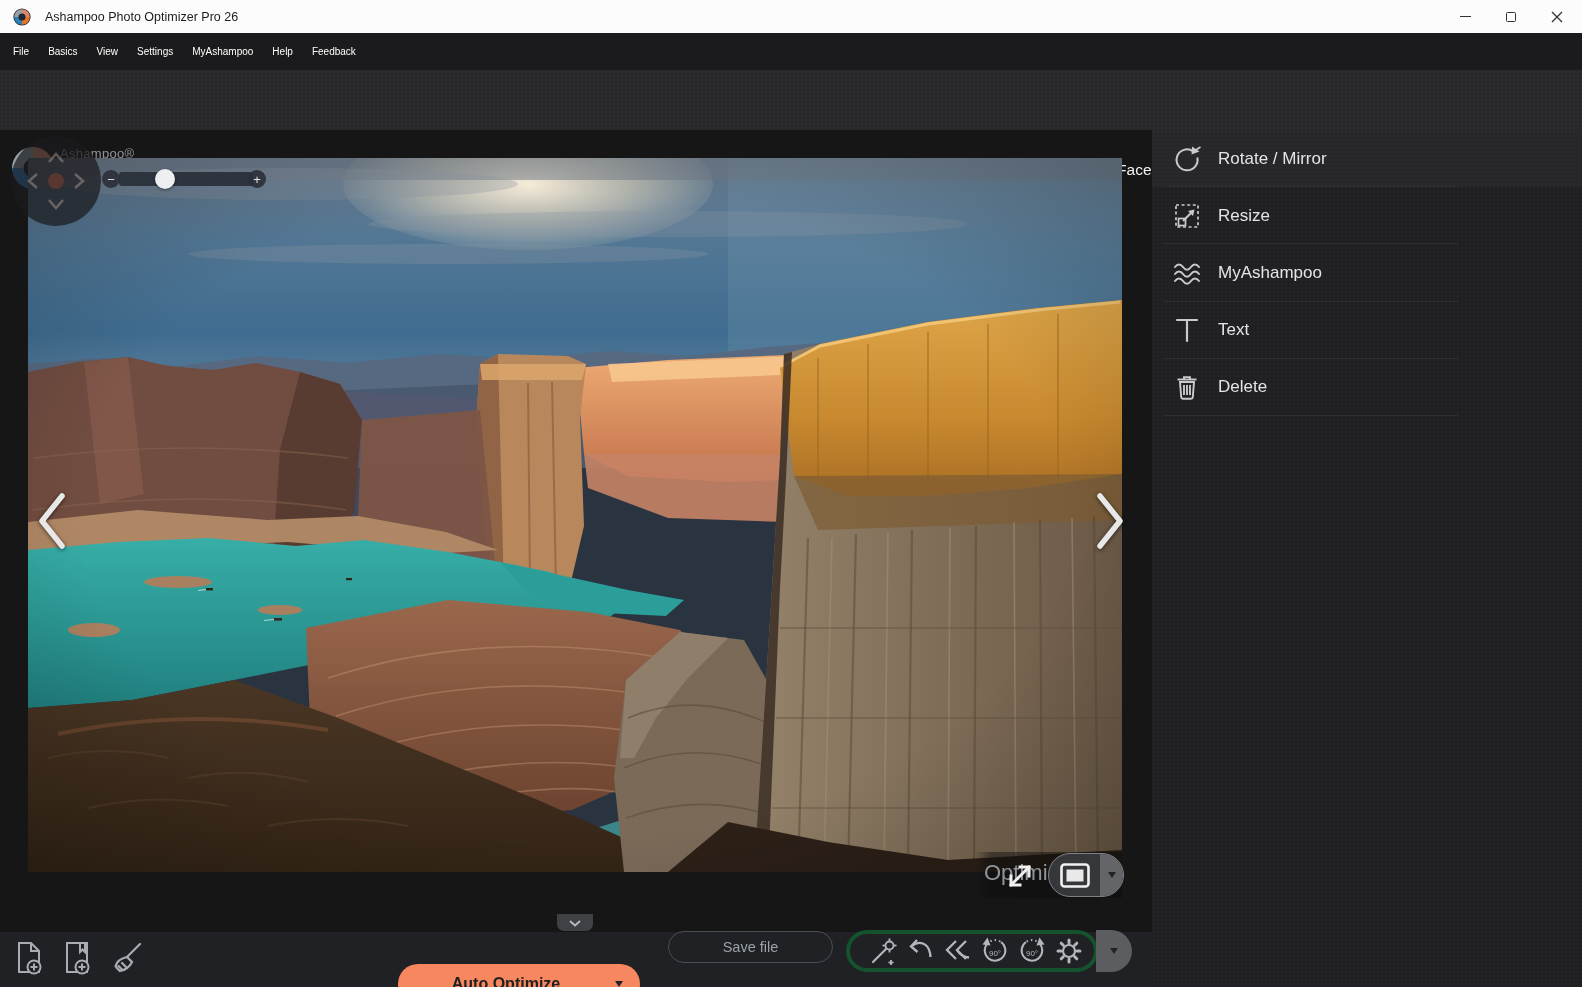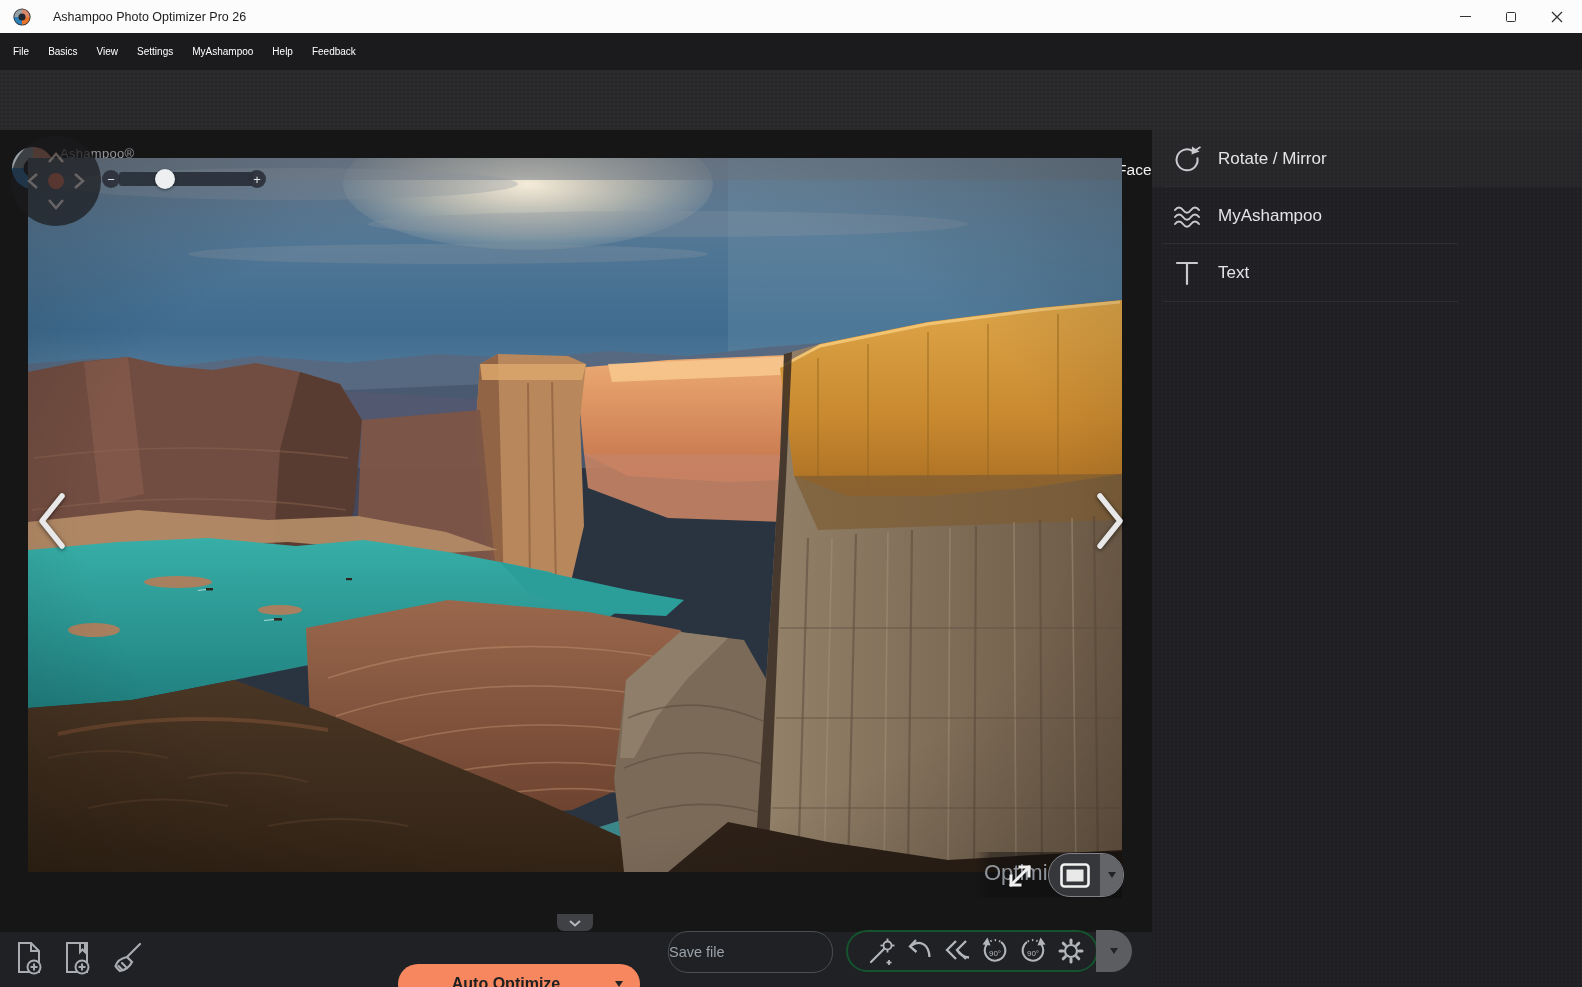--- a/index.html
+++ b/index.html
@@ -4,21 +4,21 @@
 <style>
   *{margin:0;padding:0;box-sizing:border-box}
   html,body{background:#000}
   .app{position:relative;width:1582px;height:987px;overflow:hidden;background:#161617;
        font-family:"Liberation Sans",sans-serif;-webkit-font-smoothing:antialiased}
 
   
   .titlebar{position:absolute;left:0;top:0;width:1582px;height:33px;background:#fcfcfc;
             display:flex;align-items:center}
   .app-icon{margin-left:13px;width:18px;height:18px;flex:0 0 auto}
-  .title-text{margin-left:22px;font-size:12.5px;color:#1c1c1c}
+  .title-text{margin-left:14px;font-size:12.5px;color:#1c1c1c}
   .win-btns{position:absolute;right:2px;top:0;height:33px;display:flex}
   .win-btn{width:46px;height:33px;display:flex;align-items:center;justify-content:center;color:#333}
   .min-glyph{width:11px;height:1.4px;background:#333}
   .max-glyph{width:10px;height:10px;border:1.3px solid #333;border-radius:1.5px}
 
   
   .menubar{position:absolute;left:0;top:33px;width:1582px;height:37px;background:#1b1b1d;
            display:flex;align-items:center;gap:19px;padding-left:13px}
   .menu-item{font-size:10px;color:#ffffff;white-space:nowrap}
 
@@ -78,24 +78,24 @@
        border-radius:0 0 7px 7px;display:flex;align-items:center;justify-content:center;color:#b7bac0}
 
   
   .toolbar{position:absolute;left:0;top:932px;width:1152px;height:55px;background:#202124}
   .tool-left{position:absolute;left:8px;top:935px;display:flex;gap:4px}
   .tool-btn{width:44px;height:46px;display:flex;align-items:center;justify-content:center;color:#a9adb2}
   .auto-btn{position:absolute;left:398px;top:964px;width:242px;height:40px;border-radius:20px;
        background:#f6875f;display:flex;align-items:center;justify-content:center;
        font-size:16px;font-weight:bold;color:#202022;padding-right:26px}
   .auto-caret{position:absolute;right:17px;top:17px}
-  .save-btn{position:absolute;left:668px;top:931px;width:165px;height:42px;border-radius:20px;
+  .save-btn{position:absolute;left:668px;top:931px;width:165px;height:32px;border-radius:20px;
        border:1px solid #4a4d52;color:#9aa2aa;font-size:14.5px;display:flex;align-items:center;
-       justify-content:flex-start;background:transparent}
-  .right-group{position:absolute;left:846px;top:930px;width:252px;height:42px;border:2px solid #14532d;
+       justify-content:center;background:transparent}
+  .right-group{position:absolute;left:846px;top:930px;width:252px;height:42px;border:4px solid #14532d;
        border-radius:21px;display:flex;align-items:center;padding:0 6px 0 14px}
   .rg-btn{width:38px;height:40px;display:flex;align-items:center;justify-content:center;color:#b3b7bb}
   .group-dd{position:absolute;left:1096px;top:930px;width:36px;height:42px;background:#5b5d61;
        border-radius:0 21px 21px 0;display:flex;align-items:center;justify-content:center}
 </style>
 </head>
 <body>
 
 <div class="app">
 
@@ -403,36 +403,58 @@
     <div class="side-item">
       <svg class="side-icon" viewBox="0 0 32 32">
         <path d="M22 8.2 A 10.5 10.5 0 1 0 26.3 14.5" fill="none" stroke="currentColor" stroke-width="2"></path>
         <polygon points="21,3.5 28.5,8.5 20.5,11.5" fill="currentColor"></polygon>
         <line x1="21.5" y1="9" x2="29.5" y2="4" stroke="currentColor" stroke-width="1.6"></line>
       </svg>
       <span class="side-label">Rotate / Mirror</span>
     </div>
     <div class="side-item">
       <svg class="side-icon" viewBox="0 0 32 32">
+        <rect x="5" y="5" width="22" height="22" fill="none" stroke="currentColor" stroke-width="1.7" stroke-dasharray="3 2.6"></rect>
+        <rect x="7.5" y="18.5" width="7" height="7" fill="#202024" stroke="currentColor" stroke-width="1.7"></rect>
+        <line x1="12" y1="21" x2="21" y2="12" stroke="currentColor" stroke-width="2"></line>
+        <polygon points="23.5,9.5 17,11 22,16 " fill="currentColor"></polygon>
+      </svg>
+      <span class="side-label">Resize</span>
+    </div>
+    <div class="side-item">
+      <svg class="side-icon" viewBox="0 0 32 32">
         <g fill="none" stroke="currentColor" stroke-width="2" stroke-linecap="round">
           <path d="M4 10 c2.5 -3.5 5.5 -3.5 8 0 c2.5 3.5 5.5 3.5 8 0 c2.5 -3.5 5.5 -3.5 8 0"></path>
           <path d="M4 17 c2.5 -3.5 5.5 -3.5 8 0 c2.5 3.5 5.5 3.5 8 0 c2.5 -3.5 5.5 -3.5 8 0"></path>
           <path d="M4 24 c2.5 -3.5 5.5 -3.5 8 0 c2.5 3.5 5.5 3.5 8 0 c2.5 -3.5 5.5 -3.5 8 0"></path>
         </g>
       </svg>
       <span class="side-label">MyAshampoo</span>
     </div>
     <div class="side-item">
       <svg class="side-icon" viewBox="0 0 32 32">
         <g stroke="currentColor" stroke-width="2.2" stroke-linecap="round">
           <line x1="6" y1="6" x2="26" y2="6"></line>
             <line x1="16" y1="6" x2="16" y2="27"></line>
         </g>
       </svg>
       <span class="side-label">Text</span>
+    </div>
+    <div class="side-item">
+      <svg class="side-icon" viewBox="0 0 32 32">
+        <g fill="none" stroke="currentColor" stroke-width="1.9">
+          <path d="M9 11 h14 l-1.2 15 a2 2 0 0 1 -2 1.8 h-7.6 a2 2 0 0 1 -2 -1.8 Z"></path>
+          <line x1="6.5" y1="8.5" x2="25.5" y2="8.5"></line>
+          <path d="M13 8.5 v-2.4 h6 v2.4"></path>
+          <line x1="13" y1="14" x2="13" y2="24"></line>
+            <line x1="16" y1="14" x2="16" y2="24"></line>
+            <line x1="19" y1="14" x2="19" y2="24"></line>
+        </g>
+      </svg>
+      <span class="side-label">Delete</span>
     </div>
   </div>
 
   <div class="toolbar"></div>
   <div class="tool-left">
     <div class="tool-btn">
       <svg width="36" height="40" viewBox="0 0 36 40">
         <g fill="none" stroke="currentColor" stroke-width="2">
           <path d="M7 5 h12 l8 8 v21 h-20 z"></path>
             <path d="M19 5 v8 h8"></path>

